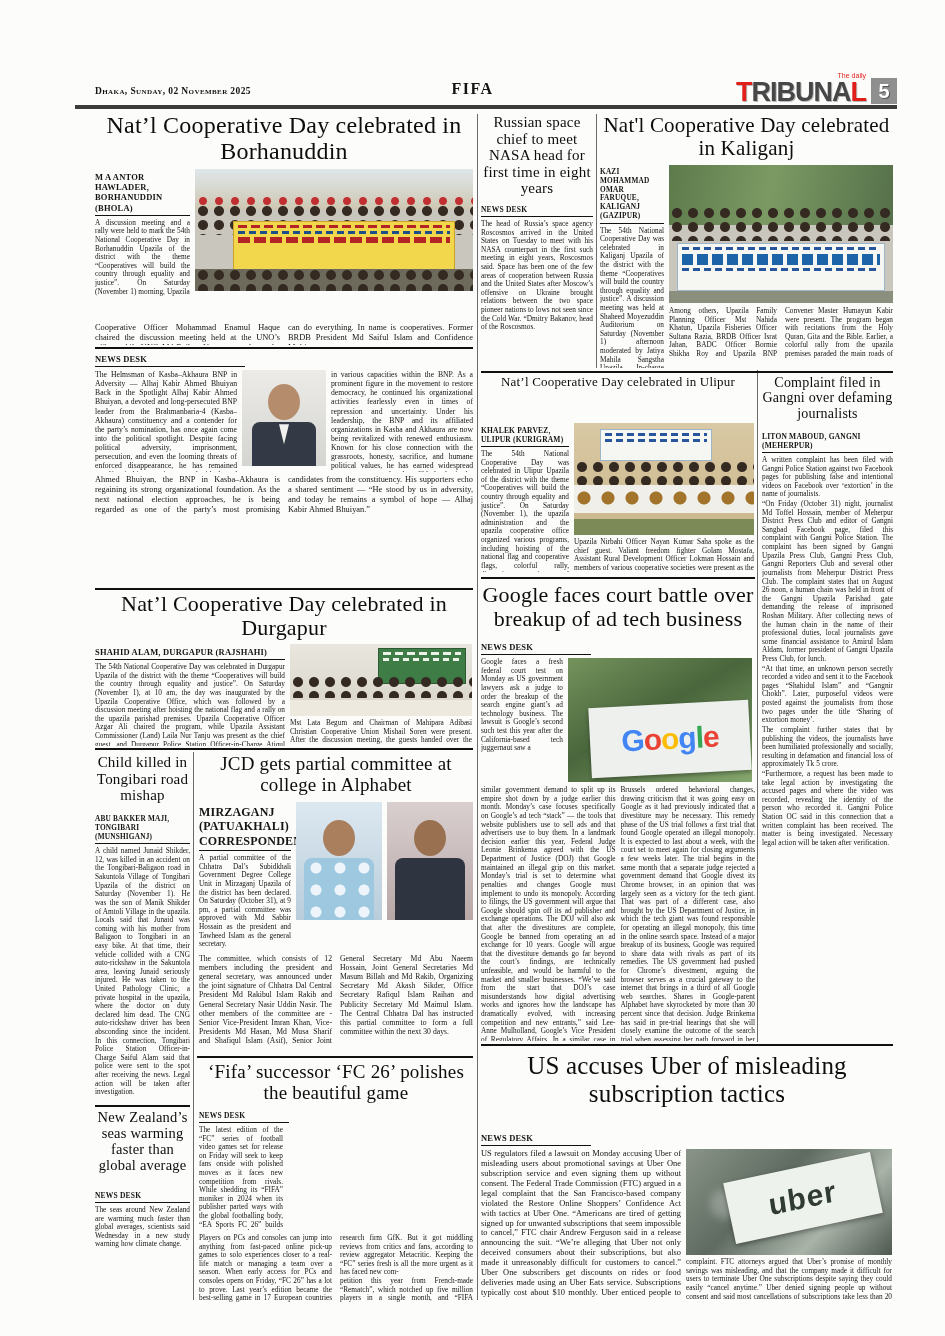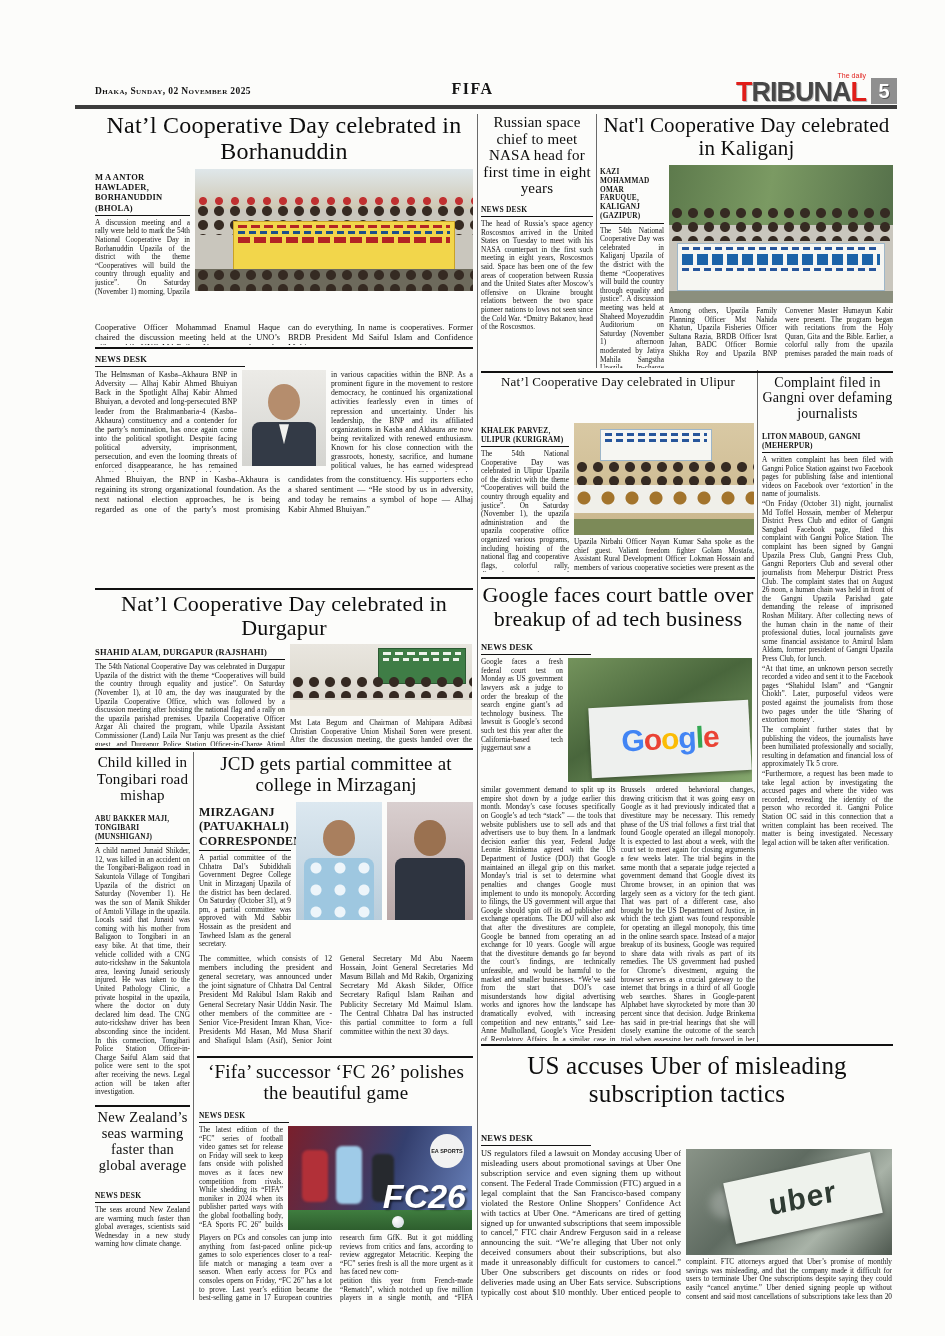--- a/index.html
+++ b/index.html
@@ -222,21 +222,21 @@
     <div class="bd xs" style="height:258px;overflow:hidden;">A child named Junaid Shikder, 12, was killed in an accident on the Tongibari-Baligaon road in Sakuntola Village of Tongibari Upazila of the district on Saturday (November 1). He was the son of Manik Shikder of Amtoli Village in the upazila. Locals said that Junaid was coming with his mother from Baligaon to Tongibari in an easy bike. At that time, their vehicle collided with a CNG auto-rickshaw in the Sakuntola area, leaving Junaid seriously injured. He was taken to the United Pathology Clinic, a private hospital in the upazila, where the doctor on duty declared him dead. The CNG auto-rickshaw driver has been absconding since the incident. In this connection, Tongibari Police Station Officer-in-Charge Saiful Alam said that police were sent to the spot after receiving the news. Legal action will be taken after investigation.</div>
   </div>
 
   <div class="art" style="left:95px;top:1110px;width:95px;height:190px;">
     <div class="hl" style="font-size:14.5px;height:78px;">New Zealand’s seas warming faster than global average</div>
     <div class="by" style="font-size:7.5px;">News Desk</div>
     <div class="bd xs">The seas around New Zealand are warming much faster than global averages, scientists said Wednesday in a new study warning how climate change.</div>
   </div>
 
   <div class="art" style="left:199px;top:754px;width:274px;height:298px;">
-    <div class="hl" style="font-size:19px;height:46px;">JCD gets partial committee at college in Mirzaganj</div>
+    <div class="hl" style="font-size:19px;height:46px;">JCD gets partial committee at college in Alphabet</div>
     <div class="row" style="margin-top:2px;">
       <div style="width:92px;flex:none;">
         <div class="by" style="font-size:12px;">Mirzaganj (Patuakhali) Correspondent</div>
         <div class="bd xs" style="height:96px;overflow:hidden;">A partial committee of the Chhatra Dal’s Subidkhali Government Degree College Unit in Mirzaganj Upazila of the district has been declared. On Saturday (October 31), at 9 pm, a partial committee was approved with Md Sabbir Hossain as the president and Tawheed Islam as the general secretary.</div>
       </div>
       <div class="ph" style="width:86px;height:118px;background:linear-gradient(#dce8f0,#b9cddb);">
         <div class="portrait-head" style="left:27px;top:18px;width:32px;height:36px;background:#a97f5e;"></div>
         <div class="portrait-torso" style="left:8px;top:56px;width:70px;height:62px;background:#9ec7e0;background-image:radial-gradient(circle at 12px 10px,#eef5fa 5px,rgba(0,0,0,0) 6px);background-size:24px 22px;"></div>
       </div>
       <div class="ph" style="width:86px;height:118px;background:linear-gradient(#d9cfcf,#b8a7a7);">
@@ -247,29 +247,20 @@
     <div class="cols2" style="margin-top:4px;height:122px;overflow:hidden;">
       <div class="bd sm">The committee, which consists of 12 members including the president and general secretary, was announced under the joint signature of Chhatra Dal Central President Md Rakibul Islam Rakib and General Secretary Nasir Uddin Nasir. The other members of the committee are - Senior Vice-President Imran Khan, Vice-Presidents Md Hasan, Md Musa Sharif and Shafiqul Islam (Asif), Senior Joint General Secretary Md Abu Naeem Hossain, Joint General Secretaries Md Masum Billah and Md Rakib, Organizing Secretary Md Akash Sikder, Office Secretary Rafiqul Islam Raihan and Publicity Secretary Md Maimul Islam. The Central Chhatra Dal has instructed this partial committee to form a full committee within the next 30 days.</div>
     </div>
   </div>
 
   <div class="art" style="left:199px;top:1062px;width:274px;height:240px;">
     <div class="hl" style="font-size:19px;height:46px;">‘Fifa’ successor ‘FC 26’ polishes the beautiful game</div>
     <div class="by" style="width:90px;font-size:7.5px;">News Desk</div>
     <div class="row">
       <div class="bd xs" style="width:84px;flex:none;height:104px;overflow:hidden;">The latest edition of the “FC” series of football video games set for release on Friday will seek to keep fans onside with polished moves as it faces new competition from rivals. While shedding its “FIFA” moniker in 2024 when its publisher parted ways with the global footballing body, “EA Sports FC 26” builds upon its three-decade lineage that aims to faithfully portray on-pitch action with real-world male and female stars.</div>
-      <div class="ph" style="width:184px;height:104px;background:linear-gradient(110deg,#7a1f2b,#343f6e 55%,#6c86c0);">
-        <div style="position:absolute;bottom:0;left:0;right:0;height:20px;background:linear-gradient(#3f7d3f,#2e5e2e);"></div>
-        <div style="position:absolute;left:14px;top:24px;width:26px;height:52px;background:#b23038;border-radius:6px;filter:blur(1px);"></div>
-        <div style="position:absolute;left:48px;top:20px;width:26px;height:58px;background:#9fcbe8;border-radius:6px;filter:blur(1px);"></div>
-        <div style="position:absolute;left:84px;top:28px;width:22px;height:48px;background:#26292e;border-radius:6px;filter:blur(1px);"></div>
-        <div style="position:absolute;right:8px;top:8px;width:34px;height:34px;border-radius:50%;background:#f2f2f2;display:flex;align-items:center;justify-content:center;font-family:'Liberation Sans',sans-serif;font-size:5.5px;font-weight:700;color:#222;text-align:center;">EA SPORTS</div>
-        <div style="position:absolute;right:6px;bottom:14px;font-family:'Liberation Sans',sans-serif;font-style:italic;font-weight:900;font-size:34px;color:#fff;text-shadow:2px 2px 2px rgba(0,0,0,.5);">FC26</div>
-        <div style="position:absolute;left:104px;bottom:2px;width:12px;height:12px;border-radius:50%;background:radial-gradient(circle at 4px 4px,#fff,#cfd6de);"></div>
-      </div>
     </div>
     <div class="cols2" style="margin-top:4px;height:78px;overflow:hidden;">
       <div class="bd xs">Players on PCs and consoles can jump into anything from fast-paced online pick-up games to solo experiences closer to a real-life match or managing a team over a season. When early access for PCs and consoles opens on Friday, “FC 26” has a lot to prove. Last year’s edition became the best-selling game in 17 European countries last year, according to German market research firm GfK. But it got middling reviews from critics and fans, according to review aggregator Metacritic. Keeping the “FC” series fresh is all the more urgent as it has faced new com-</div>
       <div class="bd xs">petition this year from French-made “Rematch”, which notched up five million players in a single month, and “FIFA Rivals”, a mobile game bearing the imprimatur of the federation. “We never stop listening” to the public conversation, associate producer Bogdan Banasiewicz told AFP at August’s Gamescom trade show. A new official feedback portal allows fans to send in gripes directly, while developers have also canvassed high-profile gaming streamers. “There are some very engaged players that can be very vocal,” Banasiewicz acknowledged diplomatically.</div>
     </div>
   </div>
 
   <div class="art" style="left:481px;top:1048px;width:412px;height:252px;">
     <div class="hl" style="font-size:25px;height:78px;padding-top:4px;">US accuses Uber of misleading subscription tactics</div>
     <div class="by" style="width:110px;">News Desk</div>

